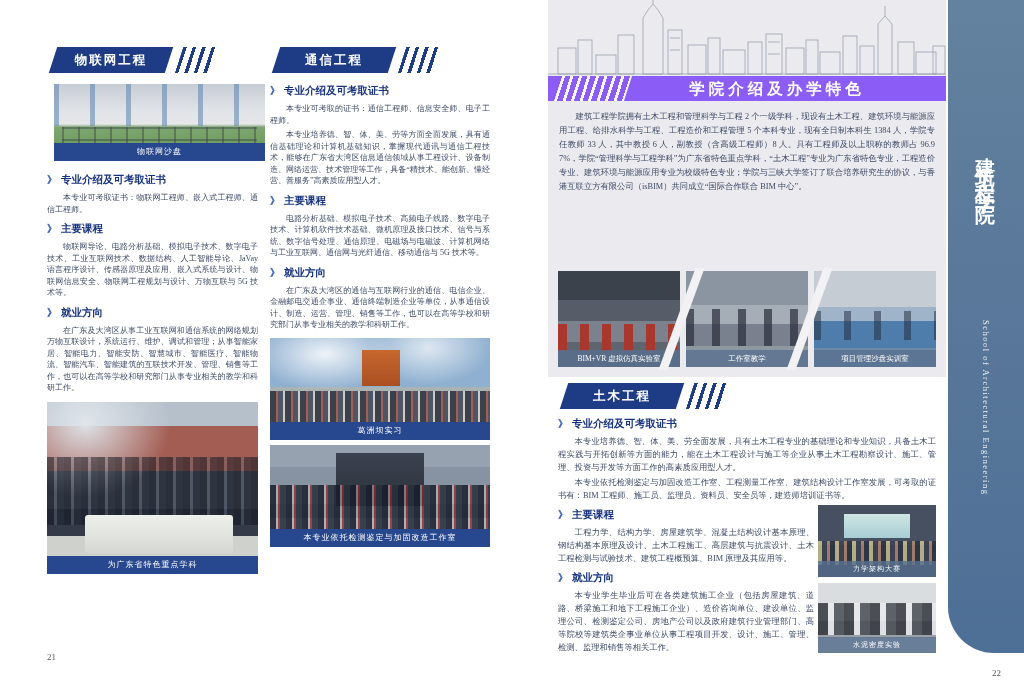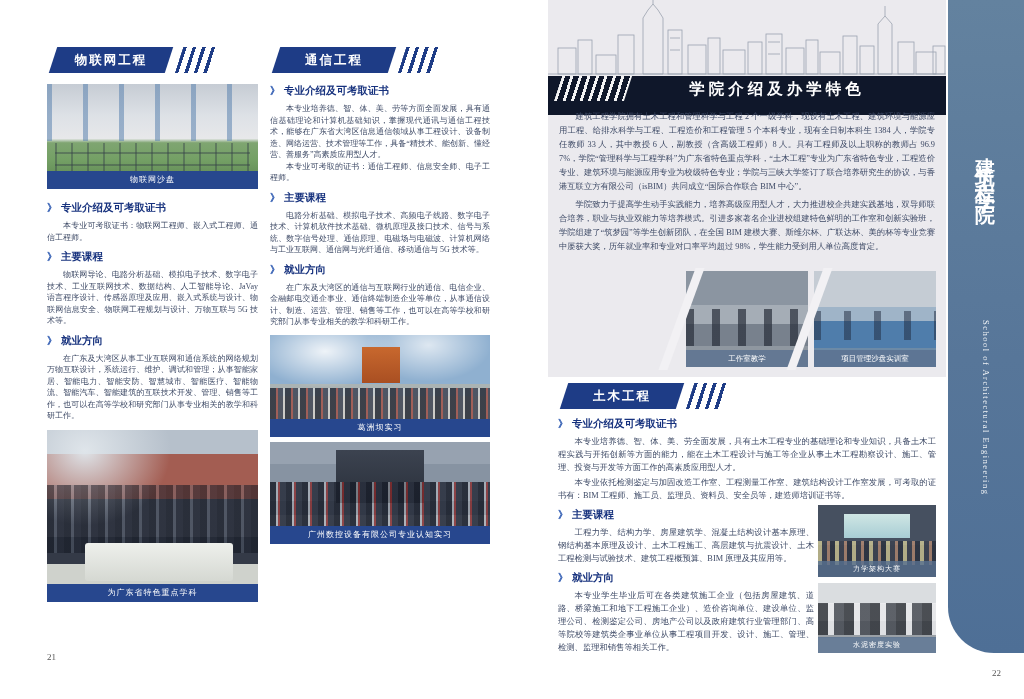--- a/index.html
+++ b/index.html
@@ -27,22 +27,22 @@
   .body{font-size:8px;line-height:11.5px;text-align:justify;text-indent:2em;
         word-break:break-all;margin:0;}
   .mb{margin-bottom:3px;}
 
   
   .photo{position:relative;width:100%;overflow:hidden;}
   .photo::before,.photo::after{content:"";}
   .cap{position:absolute;left:0;right:0;bottom:0;height:18px;background:#27478e;color:#fff;
        font-size:8px;line-height:18px;text-align:center;letter-spacing:1px;z-index:3;}
 
-  .iotph{height:105px;margin-bottom:12px;background:
-    linear-gradient(180deg,#c6ccd4 0%,#dde1e6 30%,#e7e8ea 52%,#7fa571 56%,#74a065 72%,#587f4e 100%);}
+  .iotph{height:77px;margin-bottom:12px;background:
+    linear-gradient(180deg,#c6ccd4 0%,#dde1e6 30%,#e7e8ea 52%,#7fa571 56%,#74a065 72%,#587f4e 100%); margin-left: 7px;}
   .iotph::before{position:absolute;left:0;top:0;right:0;height:54%;
     background:repeating-linear-gradient(90deg,rgba(90,130,175,.55) 0 5px,transparent 5px 36px);}
   .iotph::after{position:absolute;left:4%;right:4%;top:56%;height:34%;background:
     repeating-linear-gradient(90deg,rgba(50,60,70,.4) 0 2px,transparent 2px 16px),
     repeating-linear-gradient(0deg,rgba(50,60,70,.4) 0 2px,transparent 2px 12px);}
 
   .festival{height:172px;margin-top:8px;background:
     radial-gradient(ellipse at 18% 12%,#dfe5ea 0%,transparent 35%),
     linear-gradient(180deg,#b6c0cb 0 14%,#a35d52 14% 40%,#4a4f5c 40% 62%,#343a47 62% 78%,#cfd2cc 78% 100%);}
   .festival::after{position:absolute;left:0;right:0;top:32%;height:40%;
@@ -70,21 +70,21 @@
   .unit::after{position:absolute;left:0;right:0;bottom:15%;height:38%;
     background:repeating-linear-gradient(90deg,rgba(30,30,36,.9) 0 6px,rgba(170,45,50,.85) 6px 9px,rgba(235,236,238,.6) 9px 11px,rgba(45,40,48,.9) 11px 17px);}
   .unit-logo{position:absolute;top:8%;left:0;right:0;text-align:center;color:#d6342c;
     font-weight:bold;font-size:15px;letter-spacing:1px;z-index:2;}
   .unit-sub{position:absolute;top:28%;left:0;right:0;text-align:center;color:#d6342c;
     font-size:7px;letter-spacing:2px;z-index:2;}
 
   
   .card{position:absolute;left:548px;top:0;width:398px;height:377px;background:#ebeaee;}
   .skyline{position:absolute;top:0;left:0;}
-  .banner{position:absolute;top:76px;left:0;width:398px;height:39px;background:#0f172a;}
+  .banner{position:absolute;top:76px;left:0;width:398px;height:25px;background:#8b5cf6;}
   .banner-hatch{position:absolute;left:10px;top:0;width:70px;height:25px;transform:skewX(-18deg);
     background:repeating-linear-gradient(90deg,rgba(255,255,255,.95) 0 3px,transparent 3px 8.5px);}
   .banner-title{position:absolute;left:60px;right:0;top:0;height:25px;text-align:center;color:#fff;
     font-weight:bold;font-size:15.5px;letter-spacing:4px;line-height:25px;}
   .intro-block{position:absolute;left:11px;top:110px;width:376px;}
   .body2{font-size:8.3px;line-height:14px;color:#3e4a66;text-align:justify;text-indent:2em;
     word-break:break-all;margin:0 0 4px;}
 
   .trio{position:absolute;left:10px;top:271px;width:378px;height:96px;}
   .tp{position:absolute;top:0;height:96px;width:122px;overflow:hidden;}
@@ -175,37 +175,37 @@
   <div class="col col-b">
     <div class="prog-header">
       <div class="ph-bar"></div>
       <div class="ph-label">通信工程</div>
       <div class="ph-stripes"></div>
     </div>
     <div class="subh">
       <span class="chev">》</span>
       <span>专业介绍及可考取证书</span>
     </div>
+    <p class="body mb">本专业可考取的证书：通信工程师、信息安全师、电子工程师。</p>
     <p class="body">本专业培养德、智、体、美、劳等方面全面发展，具有通信基础理论和计算机基础知识，掌握现代通讯与通信工程技术，能够在广东省大湾区信息通信领域从事工程设计、设备制造、网络运营、技术管理等工作，具备“精技术、能创新、懂经营、善服务”高素质应用型人才。</p>
-    <p class="body mb">本专业可考取的证书：通信工程师、信息安全师、电子工程师。</p>
     <div class="subh">
       <span class="chev">》</span>
       <span>主要课程</span>
     </div>
     <p class="body mb">电路分析基础、模拟电子技术、高频电子线路、数字电子技术、计算机软件技术基础、微机原理及接口技术、信号与系统、数字信号处理、通信原理、电磁场与电磁波、计算机网络与工业互联网、通信网与光纤通信、移动通信与 5G 技术等。</p>
     <div class="subh">
       <span class="chev">》</span>
       <span>就业方向</span>
     </div>
     <p class="body">在广东及大湾区的通信与互联网行业的通信、电信企业、金融邮电交通企事业、通信终端制造企业等单位，从事通信设计、制造、运营、管理、销售等工作，也可以在高等学校和研究部门从事专业相关的教学和科研工作。</p>
     <div class="photo gezhouba">
       <div class="cap">葛洲坝实习</div>
     </div>
     <div class="photo gzcnc">
-      <div class="cap">广州数控设备有限公司专业认知实习</div>
+      <div class="cap">本专业依托检测鉴定与加固改造工作室</div>
     </div>
   </div>
 
   <div class="card">
     <svg class="skyline" width="398" height="76" viewBox="0 0 398 76">
       <g fill="none" stroke="#9aa2af" stroke-width="0.8">
         <rect x="10" y="48" width="18" height="26"></rect>
         <rect x="30" y="40" width="14" height="34"></rect>
         <rect x="48" y="55" width="20" height="19"></rect>
         <rect x="70" y="35" width="16" height="39"></rect>
@@ -233,23 +233,25 @@
         <line x1="220" y1="42" x2="232" y2="42"></line>
         <line x1="220" y1="54" x2="232" y2="54"></line>
       </g>
     </svg>
     <div class="banner">
       <div class="banner-hatch"></div>
       <div class="banner-title">学院介绍及办学特色</div>
     </div>
     <div class="intro-block">
       <p class="body2">建筑工程学院拥有土木工程和管理科学与工程 2 个一级学科，现设有土木工程、建筑环境与能源应用工程、给排水科学与工程、工程造价和工程管理 5 个本科专业，现有全日制本科生 1384 人，学院专任教师 33 人，其中教授 6 人，副教授（含高级工程师）8 人。具有工程师及以上职称的教师占 96.97%，学院“管理科学与工程学科”为广东省特色重点学科，“土木工程”专业为广东省特色专业，工程造价专业、建筑环境与能源应用专业为校级特色专业；学院与三峡大学签订了联合培养研究生的协议，与香港互联立方有限公司（isBIM）共同成立“国际合作联合 BIM 中心”。</p>
-      <p class="body2">学院致力于提高学生动手实践能力，培养高级应用型人才，大力推进校企共建实践基地，双导师联合培养，职业与执业双能力等培养模式。引进多家著名企业进校组建特色鲜明的工作室和创新实验班，学院组建了“筑梦园”等学生创新团队，在全国 BIM 建模大赛、斯维尔杯、广联达杯、美的杯等专业竞赛中屡获大奖，历年就业率和专业对口率平均超过 98%，学生能力受到用人单位高度肯定。</p>
     </div>
     <div class="trio">
+      <div class="tp tp1 bimvr">
+        <div class="tcap">BIM+VR 虚拟仿真实验室</div>
+      </div>
       <div class="tp tp2 studio">
         <div class="tcap">工作室教学</div>
       </div>
       <div class="tp tp3 sandtable">
         <div class="tcap">项目管理沙盘实训室</div>
       </div>
       <div class="slash s1"></div>
       <div class="slash s2"></div>
     </div>
   </div>

